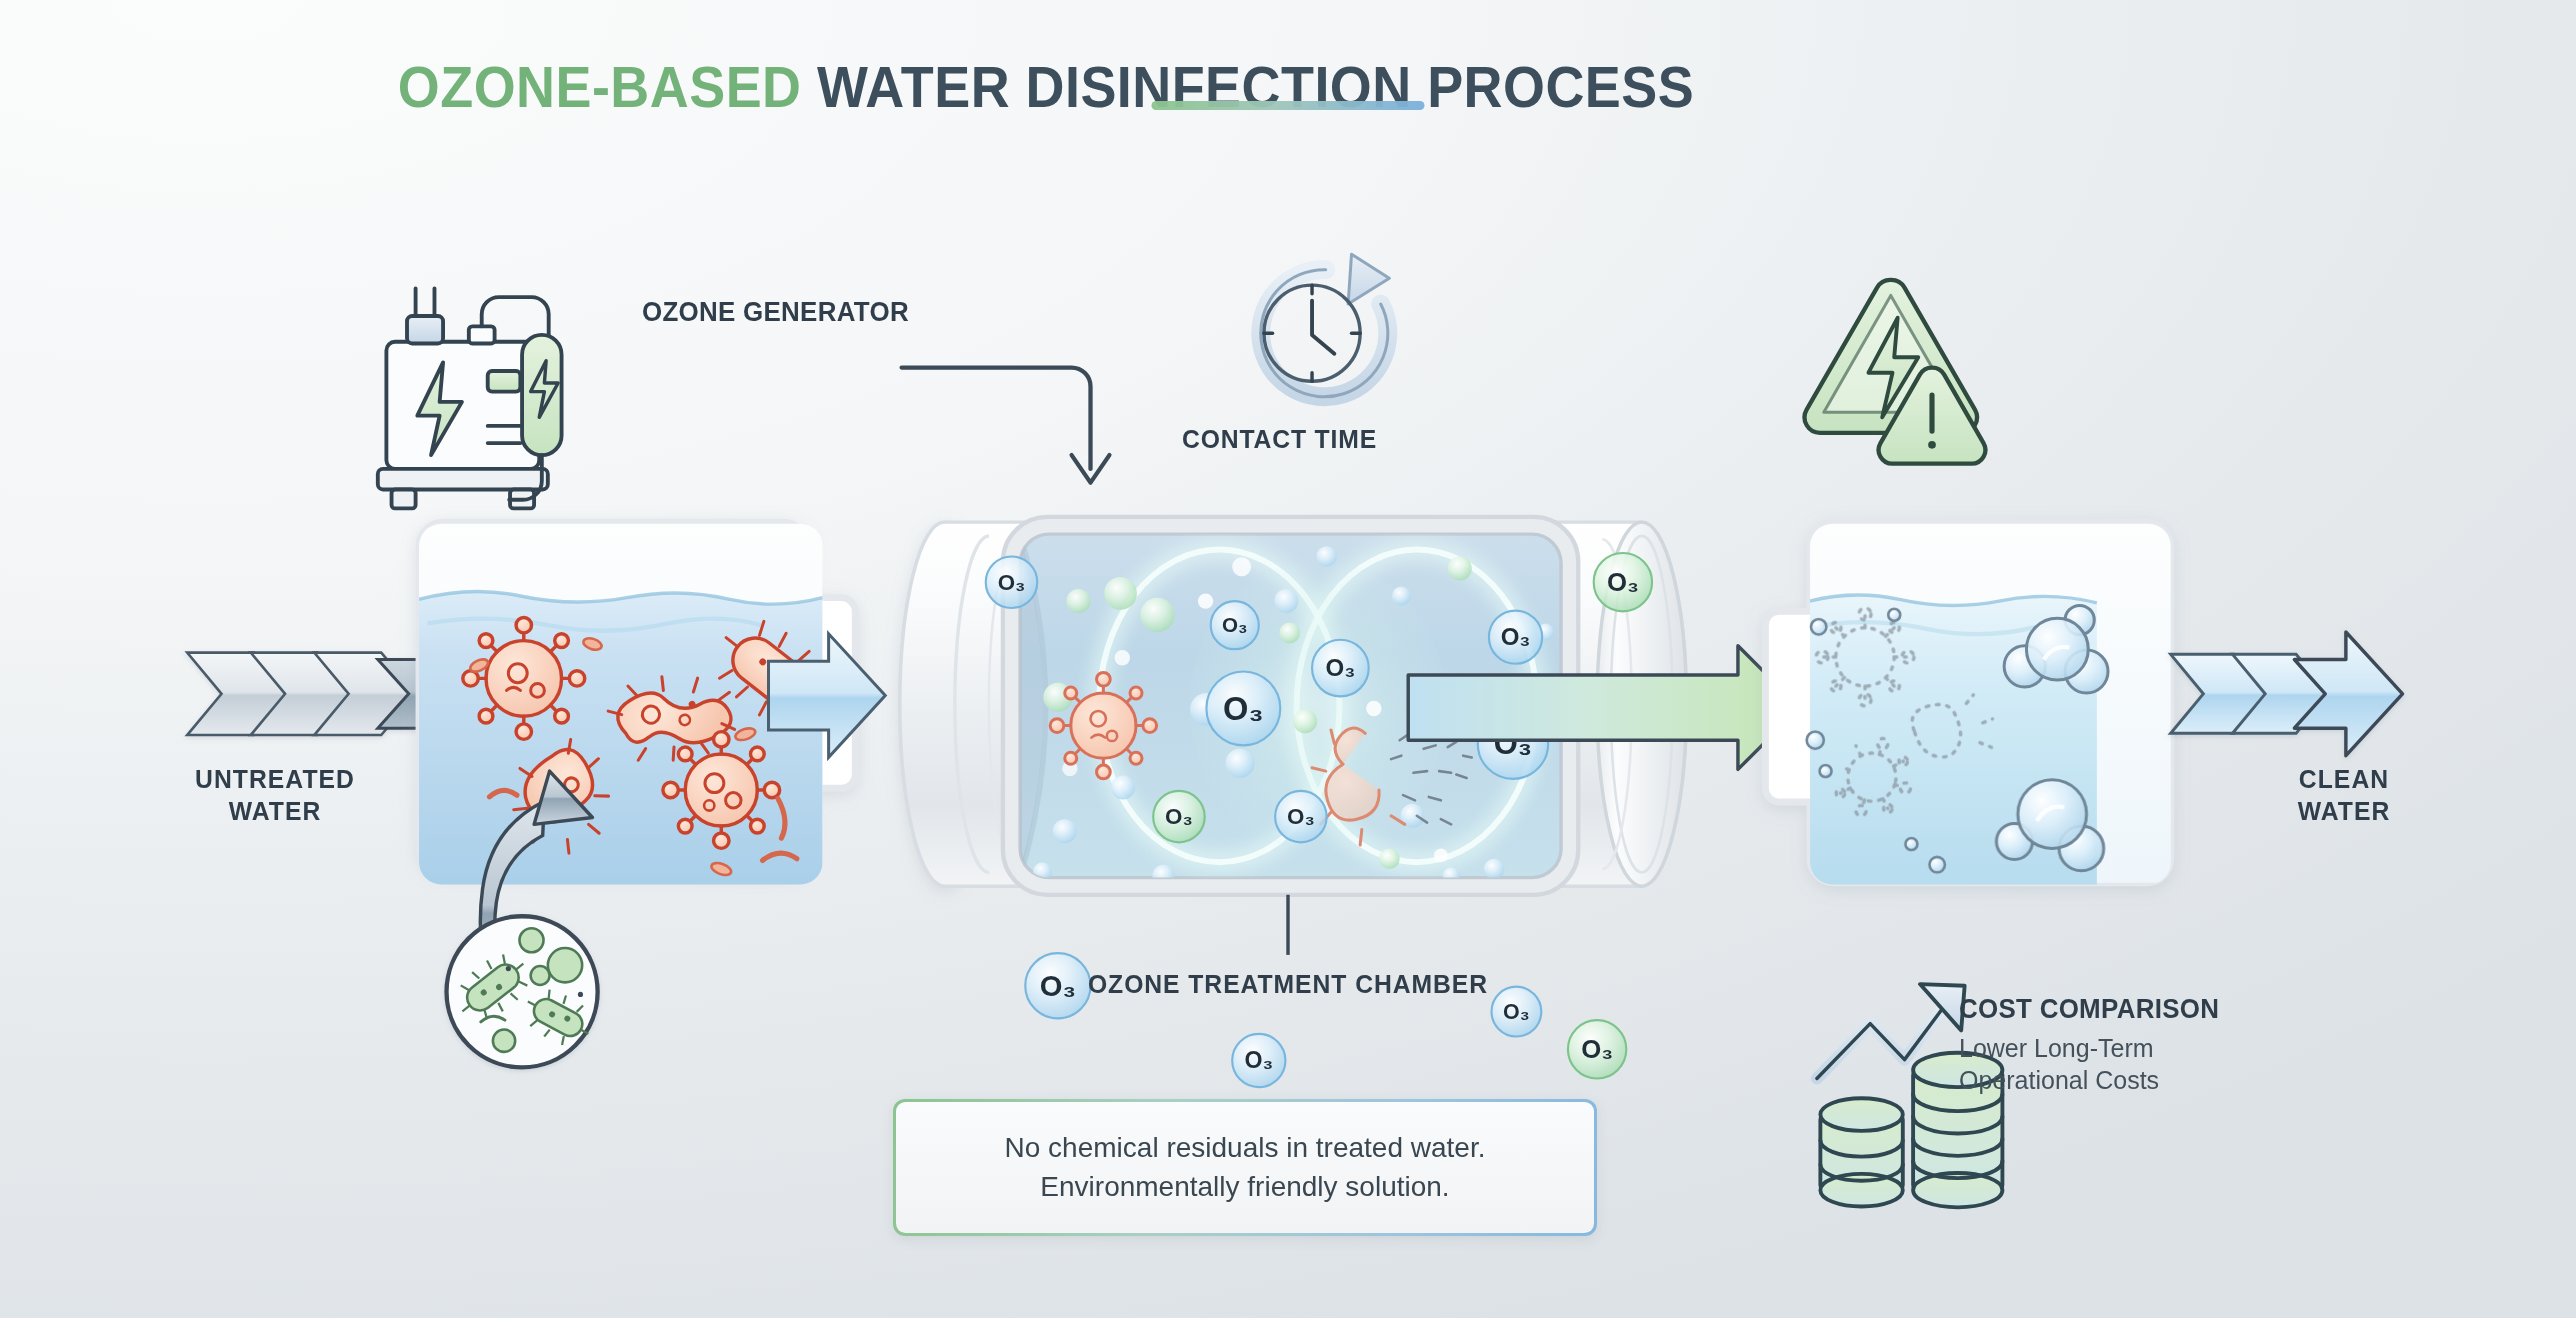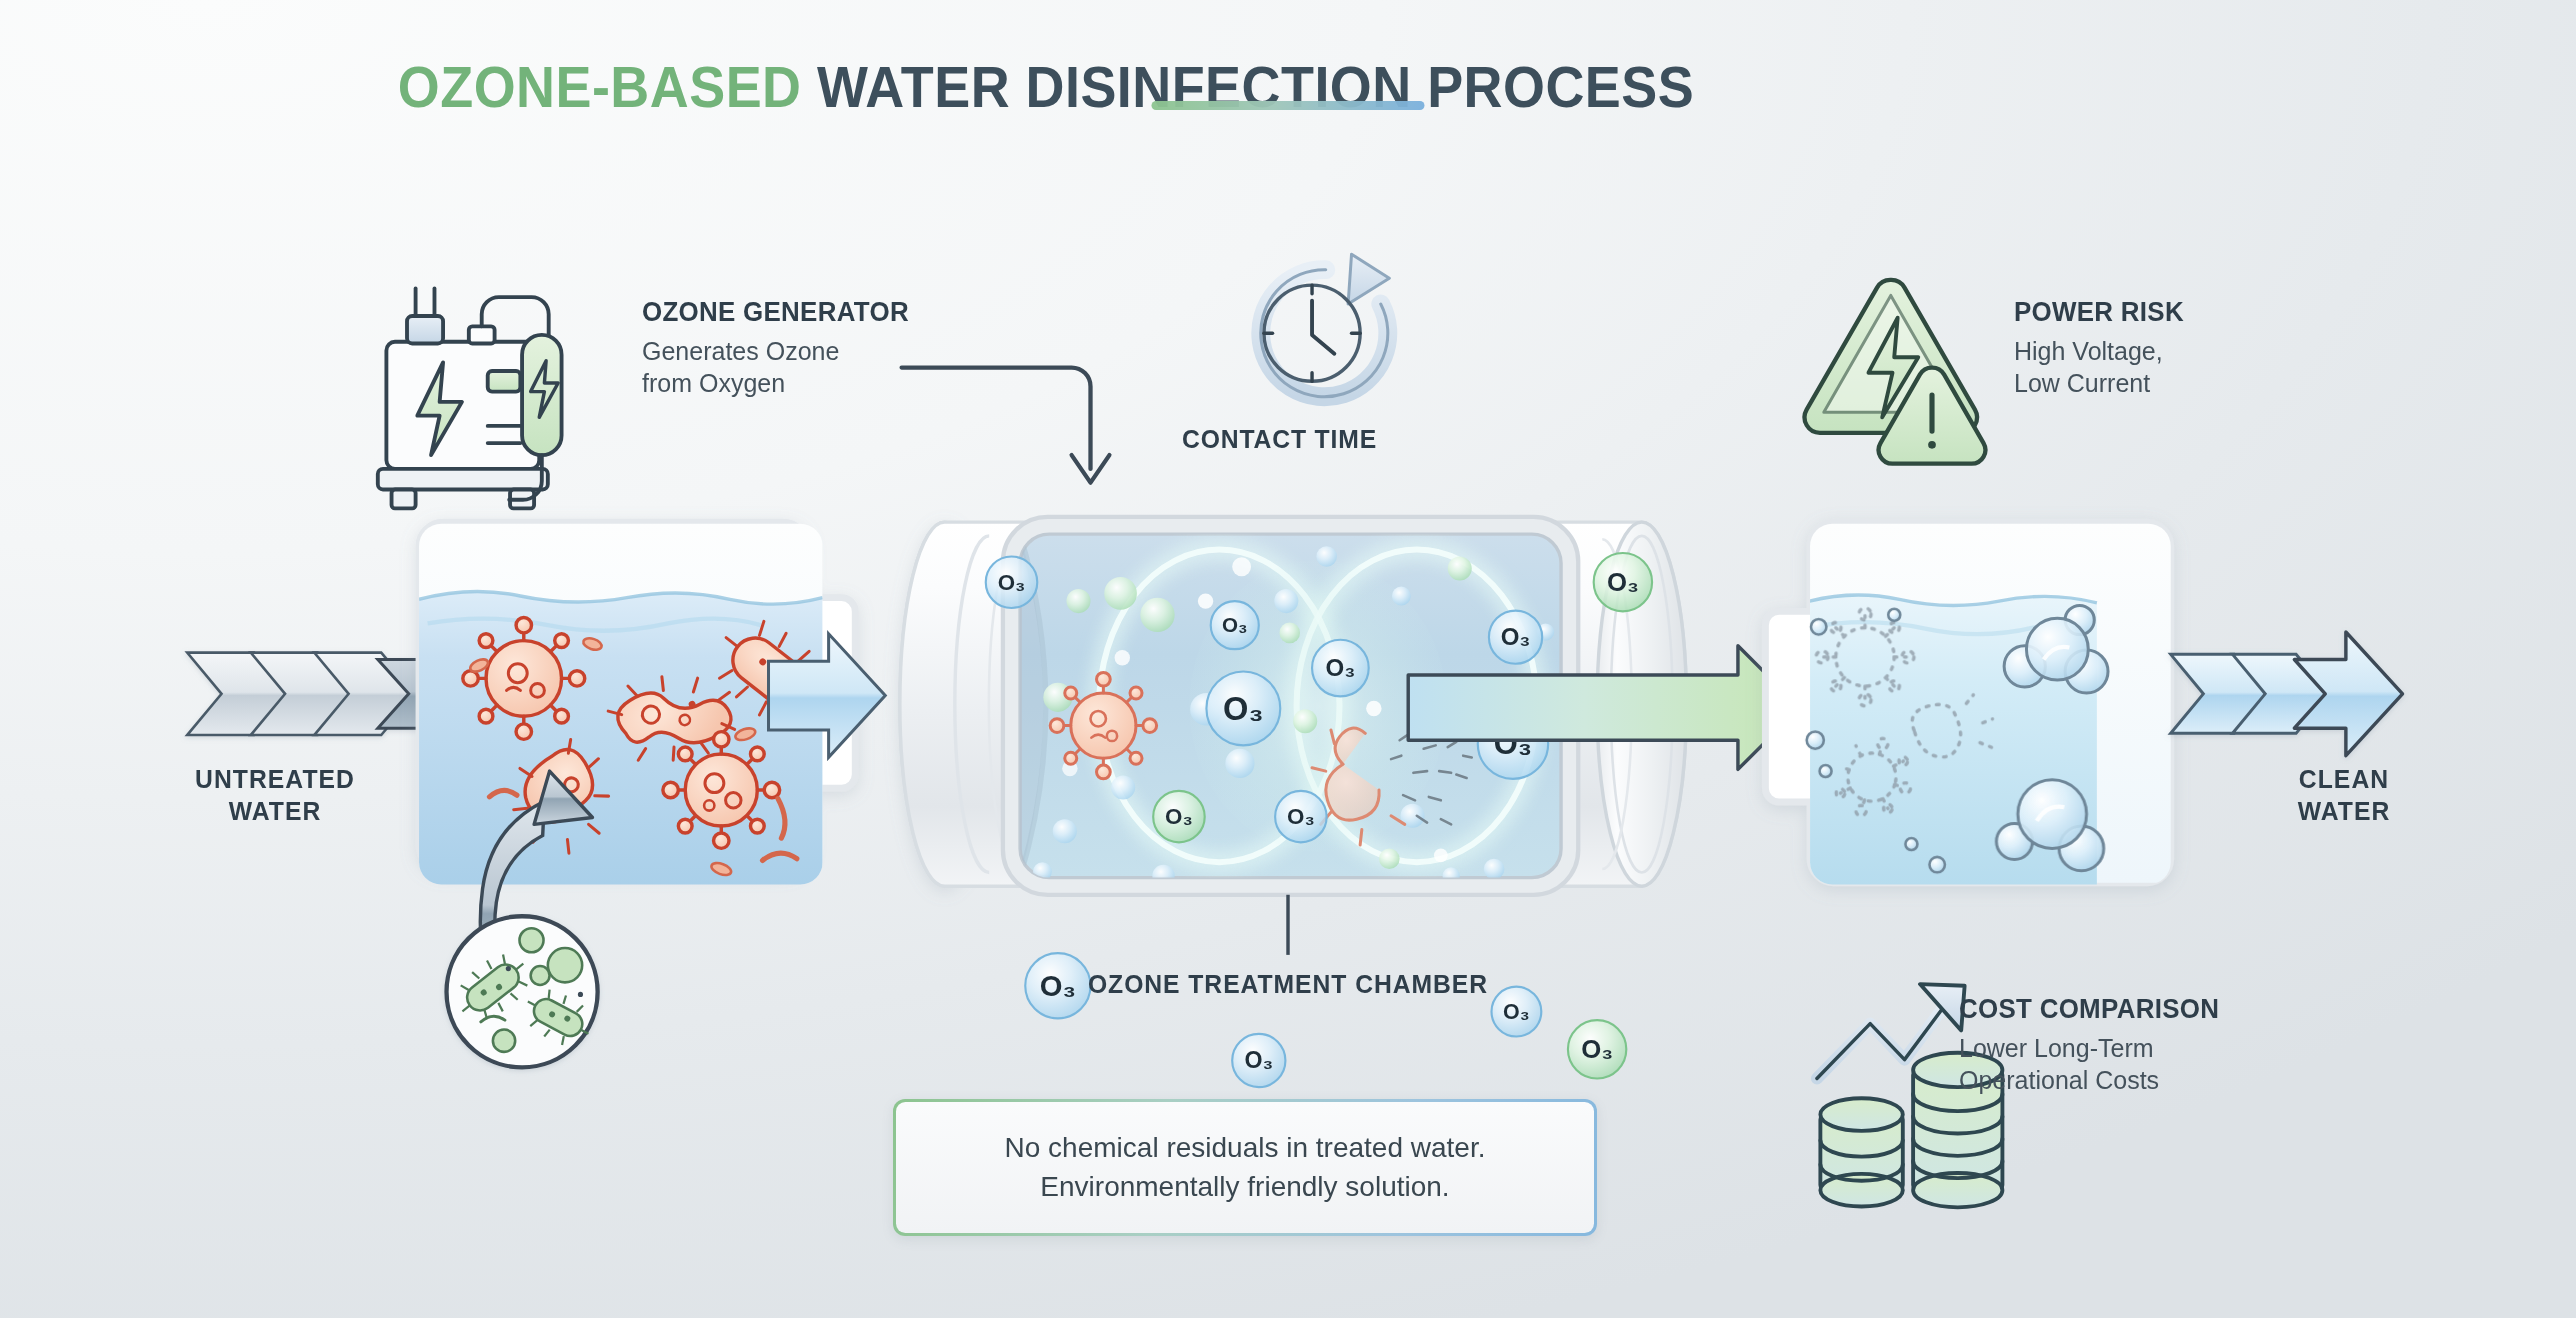--- a/index.html
+++ b/index.html
@@ -767,32 +767,23 @@
         <ellipse cx="58" cy="248" rx="48" ry="19" fill="url(#coinG)"></ellipse>
         <path d="M10 190 a48 19 0 0 0 96 0"></path>
         <path d="M10 218 a48 19 0 0 0 96 0"></path>
       </g>
     </g>
   </svg>
 
   <div class="feat" style="left:601px; top:292px;">
     <div class="ftext">
       <h3>OZONE GENERATOR</h3>
-      <p>Generates Ozone
-from Oxygen</p>
     </div>
   </div>
 
-  <div class="feat" style="left:1973px; top:292px;">
-    <div class="ftext">
-      <h3>POWER RISK</h3>
-      <p>High Voltage,
-Low Current</p>
-    </div>
-  </div>
 
   <div class="feat" style="left:1918px; top:989px;align-items:center;">
     <div class="ftext">
       <h3>COST COMPARISON</h3>
       <p>Lower Long-Term
 Operational Costs</p>
     </div>
   </div>
 
   <div class="clabel" style="left:1099px; top:424px; width:361px;">CONTACT TIME</div>

